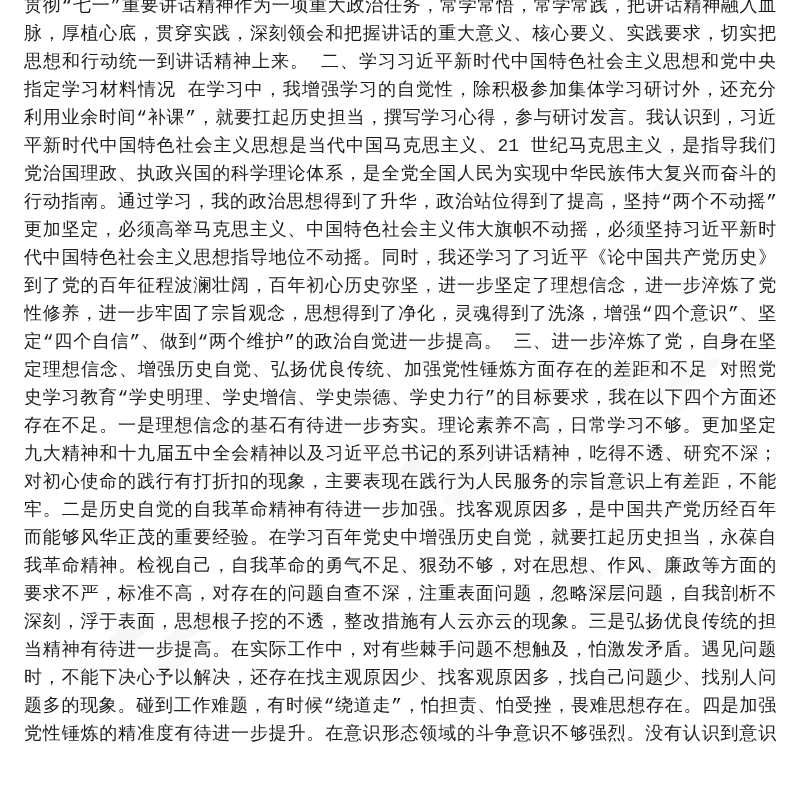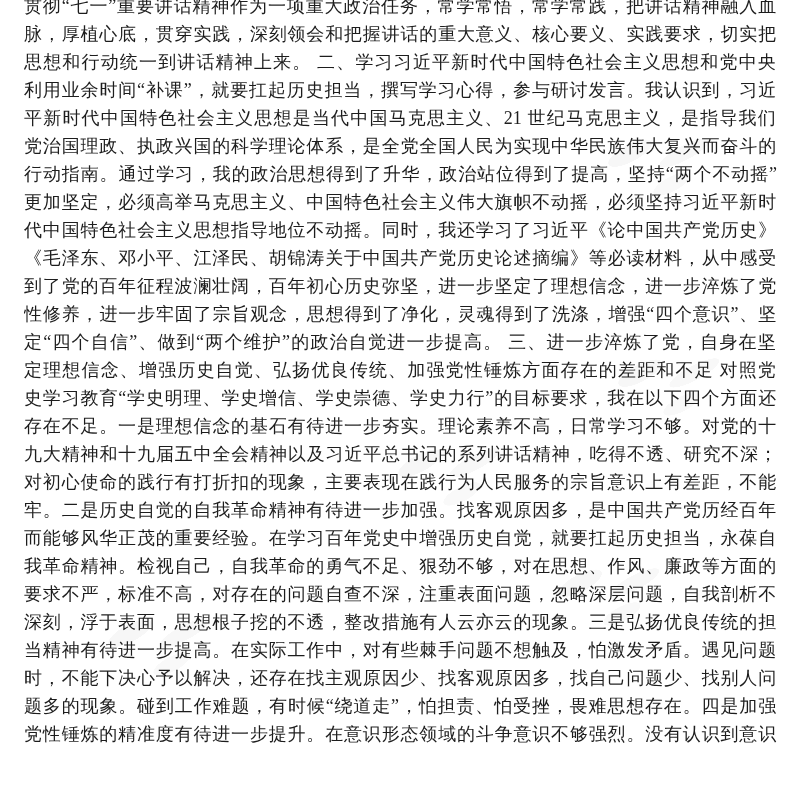--- a/index.html
+++ b/index.html
@@ -6,21 +6,21 @@
     margin: 0;
     padding: 0;
     background: #ffffff;
   }
   .page {
     position: relative;
     width: 800px;
     height: 800px;
     overflow: hidden;
     background: #ffffff;
-    font-family: Liberation Serif, serif;
+    font-family: Liberation Mono, monospace;
   }
   .text-block {
     position: absolute;
     left: 24px;
     top: -8px;
     width: 753px;
     color: #1d1d1d;
     font-size: 18px;
     font-weight: 500;
     z-index: 2;
@@ -67,33 +67,33 @@
   <div class="wm wm1"></div>
   <div class="wm wm2"></div>
   <div class="wm wm3"></div>
   <div class="wm wm4"></div>
   <div class="wm wm5"></div>
 
   <div class="text-block">
     <div class="line">贯彻“七一”重要讲话精神作为一项重大政治任务，常学常悟，常学常践，把讲话精神融入血</div>
     <div class="line">脉，厚植心底，贯穿实践，深刻领会和把握讲话的重大意义、核心要义、实践要求，切实把</div>
     <div class="line">思想和行动统一到讲话精神上来。 二、学习习近平新时代中国特色社会主义思想和党中央</div>
+    <div class="line">指定学习材料情况 在学习中，我增强学习的自觉性，除积极参加集体学习研讨外，还充分</div>
     <div class="line">利用业余时间“补课”，就要扛起历史担当，撰写学习心得，参与研讨发言。我认识到，习近</div>
     <div class="line">平新时代中国特色社会主义思想是当代中国马克思主义、21 世纪马克思主义，是指导我们</div>
     <div class="line">党治国理政、执政兴国的科学理论体系，是全党全国人民为实现中华民族伟大复兴而奋斗的</div>
     <div class="line">行动指南。通过学习，我的政治思想得到了升华，政治站位得到了提高，坚持“两个不动摇”</div>
     <div class="line">更加坚定，必须高举马克思主义、中国特色社会主义伟大旗帜不动摇，必须坚持习近平新时</div>
     <div class="line">代中国特色社会主义思想指导地位不动摇。同时，我还学习了习近平《论中国共产党历史》</div>
-    <div class="line">《毛泽东、邓小平、江泽民、胡锦涛关于中国共产党历史论述摘编》等必读材料，从中感受</div>
     <div class="line">到了党的百年征程波澜壮阔，百年初心历史弥坚，进一步坚定了理想信念，进一步淬炼了党</div>
     <div class="line">性修养，进一步牢固了宗旨观念，思想得到了净化，灵魂得到了洗涤，增强“四个意识”、坚</div>
     <div class="line">定“四个自信”、做到“两个维护”的政治自觉进一步提高。 三、进一步淬炼了党，自身在坚</div>
     <div class="line">定理想信念、增强历史自觉、弘扬优良传统、加强党性锤炼方面存在的差距和不足 对照党</div>
     <div class="line">史学习教育“学史明理、学史增信、学史崇德、学史力行”的目标要求，我在以下四个方面还</div>
-    <div class="line">存在不足。一是理想信念的基石有待进一步夯实。理论素养不高，日常学习不够。对党的十</div>
+    <div class="line">存在不足。一是理想信念的基石有待进一步夯实。理论素养不高，日常学习不够。更加坚定</div>
     <div class="line">九大精神和十九届五中全会精神以及习近平总书记的系列讲话精神，吃得不透、研究不深；</div>
     <div class="line">对初心使命的践行有打折扣的现象，主要表现在践行为人民服务的宗旨意识上有差距，不能</div>
     <div class="line">牢。二是历史自觉的自我革命精神有待进一步加强。找客观原因多，是中国共产党历经百年</div>
     <div class="line">而能够风华正茂的重要经验。在学习百年党史中增强历史自觉，就要扛起历史担当，永葆自</div>
     <div class="line">我革命精神。检视自己，自我革命的勇气不足、狠劲不够，对在思想、作风、廉政等方面的</div>
     <div class="line">要求不严，标准不高，对存在的问题自查不深，注重表面问题，忽略深层问题，自我剖析不</div>
     <div class="line">深刻，浮于表面，思想根子挖的不透，整改措施有人云亦云的现象。三是弘扬优良传统的担</div>
     <div class="line">当精神有待进一步提高。在实际工作中，对有些棘手问题不想触及，怕激发矛盾。遇见问题</div>
     <div class="line">时，不能下决心予以解决，还存在找主观原因少、找客观原因多，找自己问题少、找别人问</div>
     <div class="line">题多的现象。碰到工作难题，有时候“绕道走”，怕担责、怕受挫，畏难思想存在。四是加强</div>

